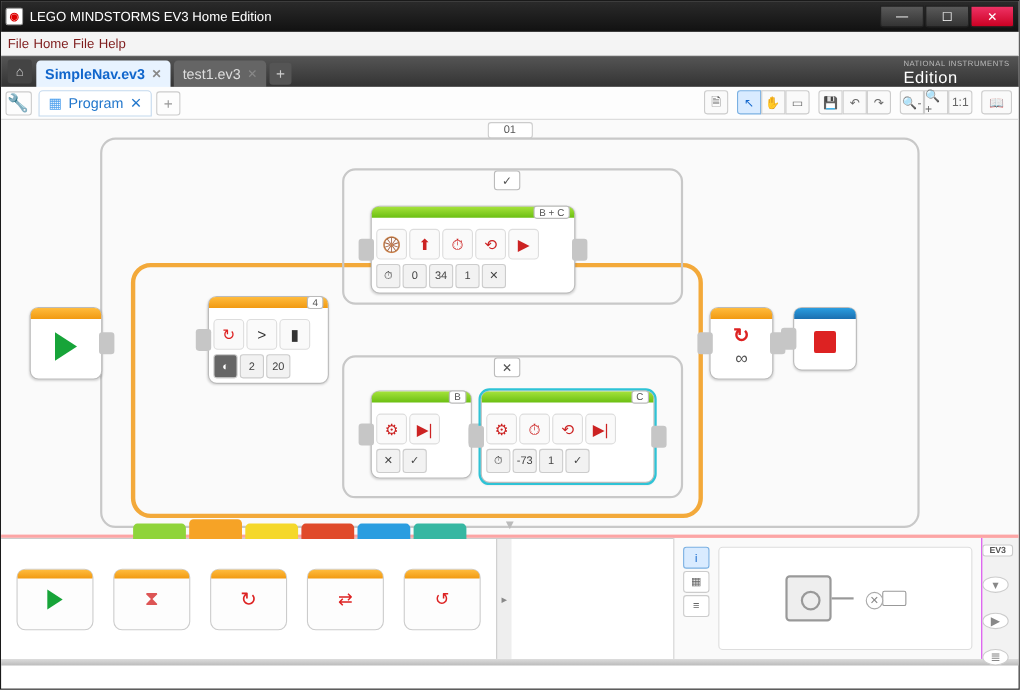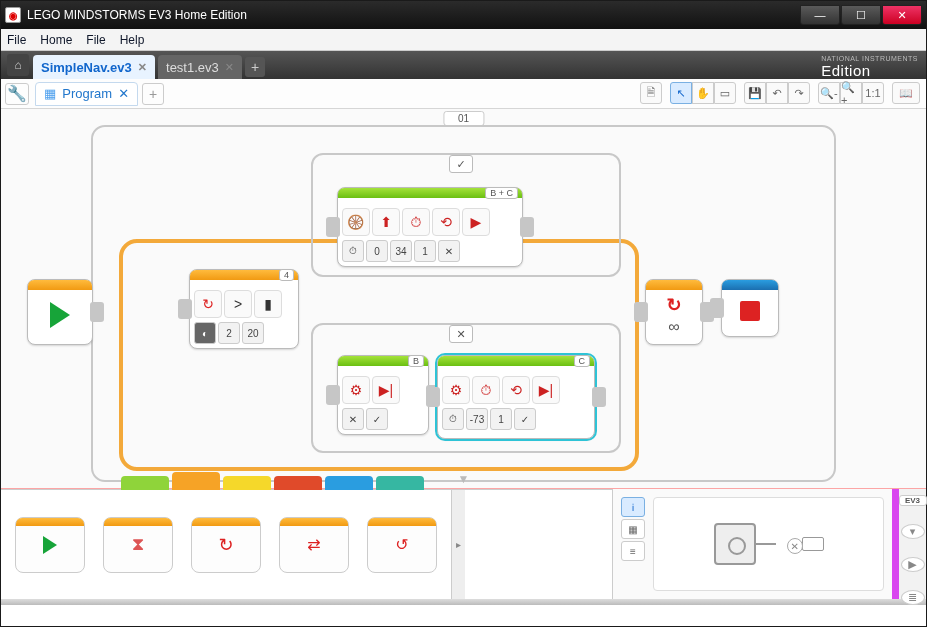--- a/index.html
+++ b/index.html
@@ -8,21 +8,21 @@
 
 .window { width: 927px; height: 627px; background: #fff; border: 1px solid #1a1a1a; position: relative; }
 .titlebar { height: 28px; background: linear-gradient(#2b2b2b, #111); color: #fff; display: flex; align-items: center; padding: 0 4px; font-size: 12px; }
 .titlebar-icon { width: 16px; height: 16px; background: #fff; border-radius: 2px; margin-right: 6px; display:flex;align-items:center;justify-content:center;color:#d00;font-weight:bold;font-size:10px;border:1px solid #999;}
 .titlebar-title { flex: 1; }
 .win-btns { display: flex; gap: 0; }
 .win-btn { width: 40px; height: 20px; background: linear-gradient(#5a5a5a,#333); border: 1px solid #222; color:#fff; display:flex;align-items:center;justify-content:center;font-size:11px;border-radius:0 0 3px 3px;margin-left:1px;}
 .win-btn.close { background: linear-gradient(#e36,#c02); }
 
 
-.menubar { height: 22px; background: #f4f4f4; border-bottom: 1px solid #ccc; display:flex; align-items:center; padding: 0 6px; font-size: 12px; gap: 14px; color:#0f172a;}
+.menubar { height: 22px; background: #f4f4f4; border-bottom: 1px solid #ccc; display:flex; align-items:center; padding: 0 6px; font-size: 12px; gap: 4px; color:#7f1d1d;}
 .menubar span { cursor: default; }
 
 
 .tabrow { height: 28px; background: linear-gradient(#555,#333); display:flex; align-items:flex-end; padding: 0 6px; position:relative;}
 .tabrow .home-icon { width: 22px; height: 22px; background:#444;border-radius:3px;margin-right:4px;margin-bottom:3px;display:flex;align-items:center;justify-content:center;color:#ccc;font-size:12px;}
 .ptab { height: 24px; padding: 0 8px; background:#656565;color:#ddd;border-radius:4px 4px 0 0;display:flex;align-items:center;font-size:13px;margin-right:3px;gap:6px;}
 .ptab.active { background:#e8f3ff;color:#1166cc;font-weight:bold;}
 .ptab .x{font-size:11px;color:#888;}
 .ptab-plus { width:20px;height:20px;background:#555;color:#ccc;display:flex;align-items:center;justify-content:center;border-radius:3px;margin-bottom:2px;font-size:14px;}
 .labview { position:absolute; right:8px; top:4px; color:#fff; font-size:15px; letter-spacing:0.5px;}
@@ -37,21 +37,21 @@
 .toolbar-right { position:absolute; right:6px; top:3px; display:flex; gap:8px;}
 .tgroup{display:flex;gap:0;}
 .tbtn{width:22px;height:22px;border:1px solid #ccc;background:#fafafa;display:flex;align-items:center;justify-content:center;font-size:11px;color:#666;}
 .tbtn.active{background:#d9ebff;border-color:#7ab0e2;color:#1166cc;}
 .tbtn:first-child{border-radius:3px 0 0 3px;}
 .tbtn:last-child{border-radius:0 3px 3px 0;}
 .tbtn.single{border-radius:3px;}
 .tbtn.book{width:28px;border-radius:3px;}
 
 
-.canvas-wrap{position:relative;height:380px;background:#fafafa;border-bottom:1px solid #fca5a5;overflow:hidden;}
+.canvas-wrap{position:relative;height:380px;background:#fafafa;border-bottom:3px solid #fca5a5;overflow:hidden;}
 .seqlabel{position:absolute;left:50%;top:2px;transform:translateX(-50%);background:#fff;border:1px solid #ccc;border-radius:3px;font-size:10px;padding:1px 14px;color:#555;}
 
 
 .loopframe{position:absolute;border:4px solid #f3a93a;border-radius:18px;background:transparent;}
 
 
 .blk{position:absolute;background:#fff;border:1px solid #bbb;border-radius:8px;box-shadow:0 1px 2px rgba(0,0,0,0.15);}
 .blk .hdr{height:10px;border-radius:6px 6px 0 0;}
 .blk.orange .hdr{background:linear-gradient(#ffbb3d,#f19a12);}
 .blk.green .hdr{background:linear-gradient(#a4e23a,#6bbf12);}
@@ -92,21 +92,21 @@
 .hw-left{width:26px;display:flex;flex-direction:column;gap:2px;}
 .hw-mini{width:24px;height:20px;background:#fff;border:1px solid #ccc;border-radius:3px;display:flex;align-items:center;justify-content:center;font-size:10px;color:#666;}
 .hw-mini.active{background:#d9ebff;border-color:#7ab0e2;color:#1166cc;}
 .hw-diagram{flex:1;border:1px solid #ddd;border-radius:4px;background:#fff;display:flex;align-items:center;justify-content:center;position:relative;}
 .brick{width:42px;height:42px;border:2px solid #999;border-radius:4px;background:#eee;position:relative;}
 .brick::before{content:"";position:absolute;width:14px;height:14px;border:2px solid #999;border-radius:50%;left:12px;top:12px;}
 .usb-icon{width:22px;height:14px;border:1px solid #999;border-radius:2px;margin-left:26px;}
 .conn-x{position:absolute;left:58%;top:44%;width:16px;height:16px;border:1px solid #aaa;border-radius:50%;display:flex;align-items:center;justify-content:center;font-size:10px;color:#888;background:#fff;}
 
 
-.ev3-strip{width:34px;border-left:7px solid #d946ef;background:#f2f2f2;display:flex;flex-direction:column;align-items:center;padding:6px 0;gap:18px;}
+.ev3-strip{width:34px;border-left:1px solid #d946ef;background:#f2f2f2;display:flex;flex-direction:column;padding:6px 0;gap:18px;}
 .ev3-badge{width:28px;height:18px;background:#fff;border:1px solid #ccc;border-radius:3px;font-size:8px;font-weight:bold;display:flex;align-items:center;justify-content:center;color:#555;}
 .ev3-btn{width:24px;height:24px;border:1px solid #ccc;border-radius:50%;background:#fff;display:flex;align-items:center;justify-content:center;color:#888;font-size:11px;}
 
 
 .statusbar{height:6px;background:linear-gradient(#ddd,#bbb);}
 </style>
 </head>
 <body>
 
 <div class="window">

